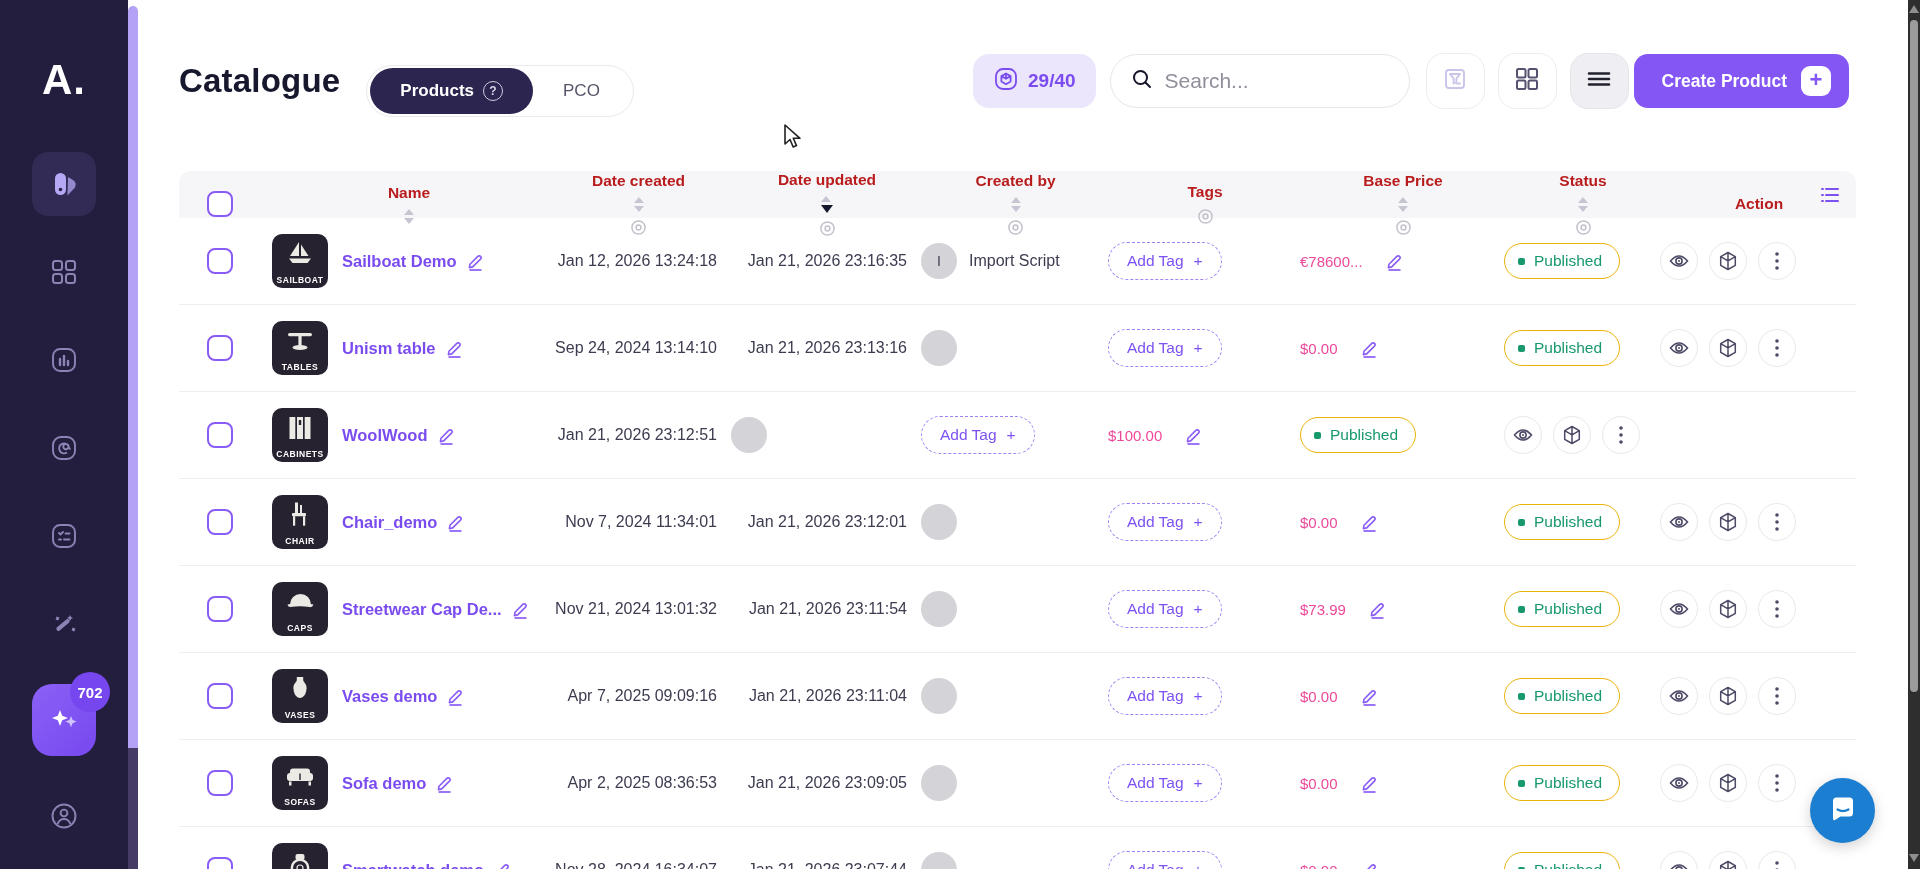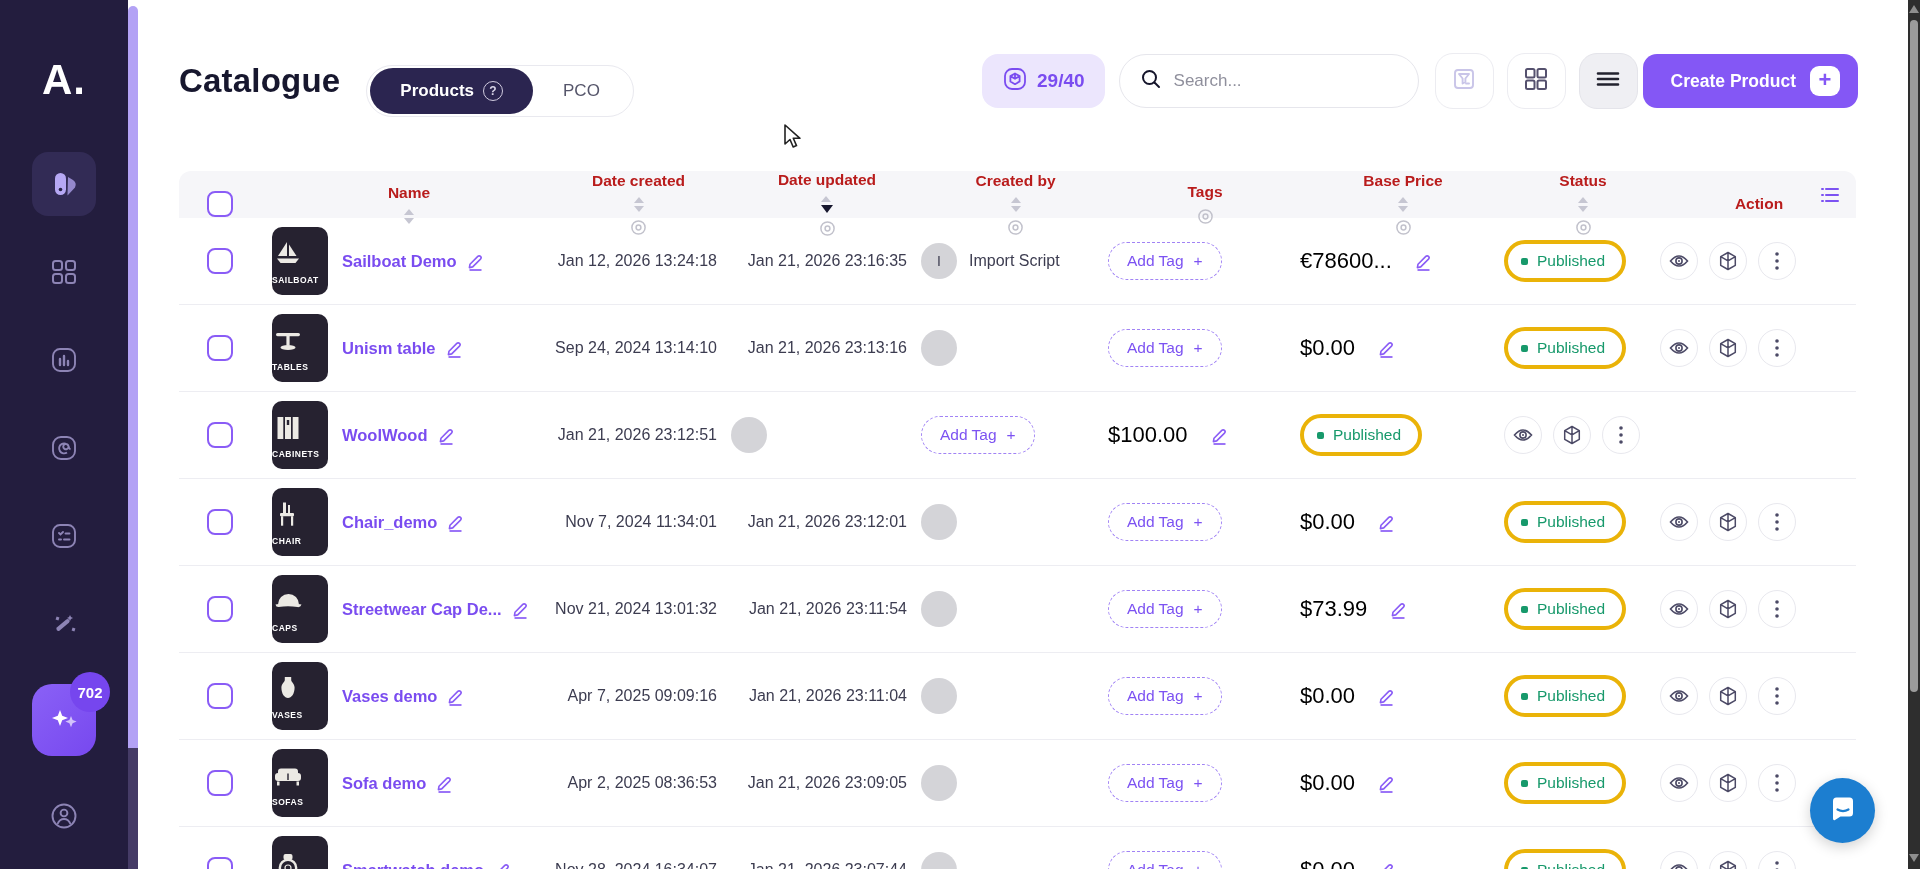--- a/index.html
+++ b/index.html
@@ -22,39 +22,39 @@
     font-size:15px; font-weight:700; border-radius:50%; width:40px; height:40px;
     display:flex; align-items:center; justify-content:center; }
 
   
   .strip { position:absolute; left:128px; top:6px; width:10px; height:742px;
     background:#b3a2f5; border-radius:6px 6px 0 0; z-index:4; }
   .strip-track { position:absolute; left:128px; top:748px; width:10px; bottom:0;
     background:#453b66; z-index:4; }
 
   
-  .main { position:absolute; left:133px; top:0; right:12px; height:869px; background:#fff;
+  .main { position:absolute; left:133px; top:0; right:21px; height:869px; background:#fff;
     border-top-left-radius:14px; z-index:3; }
 
   .topbar { position:absolute; left:46px; right:50px; top:54px; height:54px;
     display:flex; align-items:center; }
   .page-title { font-size:33px; font-weight:700; color:#17172e; letter-spacing:.2px; margin-right:26px; }
   .tabs { display:flex; align-items:center; height:52px; border:1px solid #e9e9ef;
     border-radius:26px; background:#fff; padding:3px;margin-top:20px; }
   .tab { padding:0 30px; height:46px; display:flex; align-items:center; gap:9px;
     font-size:17px; color:#55556a; cursor:pointer; border-radius:23px; white-space:nowrap; }
   .tab.active { background:#2b2550; color:#fff; font-weight:600; }
   .help-dot { width:20px; height:20px; border-radius:50%; border:1.4px solid #cfcade;
     display:inline-flex; align-items:center; justify-content:center; font-size:12px; color:#d9d5e8; }
   .spacer { flex:1; }
   .quota { display:flex; align-items:center; gap:9px; background:#ece6fd; border-radius:16px;
     height:54px; padding:0 20px; color:#7a4cf0; font-size:19px; font-weight:600; margin-right:14px; }
   .search { display:flex; align-items:center; gap:12px; width:300px; height:54px;
     border:1px solid #e6e6ec; border-radius:27px; padding:0 20px; background:#fff; margin-right:16px; }
-  .search input { border:none; outline:none; font-size:17px; color:#333; width:100%;
+  .search input { border:none; outline:none; font-size:21px; color:#333; width:100%;
     font-family:"Liberation Sans",sans-serif; }
   .search input::placeholder { color:#8f8f9c; }
   .icon-btn { width:59px; height:56px; border:1px solid #ececf1; border-radius:18px;
     background:#fff; display:flex; align-items:center; justify-content:center; cursor:pointer; margin-right:13px; }
   .icon-btn.active { background:#efeff3; border-color:#e4e4ea; }
   .create-btn { height:54px; background:#8457f5; border:none; border-radius:14px; color:#fff;
     font-size:17.5px; font-weight:600; display:flex; align-items:center; gap:14px;
     padding:0 18px 0 28px; cursor:pointer; margin-left:5px; font-family:"Liberation Sans",sans-serif; }
   .plus-box { width:30px; height:30px; background:#fff; border-radius:9px; color:#8457f5;
     font-size:22px; font-weight:600; display:flex; align-items:center; justify-content:center; padding-bottom:2px; }
@@ -74,38 +74,38 @@
   .car-dn { width:0; height:0; border-left:5px solid transparent; border-right:5px solid transparent;
     border-top:6px solid #c6c6d2; }
   .car-dn.activesort { border-top-color:#17172e; border-left-width:6px; border-right-width:6px; border-top-width:8px; }
   .cols-icon { position:absolute; right:16px; top:15px; cursor:pointer; }
 
   .row { height:87px; border-bottom:1px solid #ededf2; background:#fff; }
   .checkbox { width:26px; height:26px; border:2px solid #8a5cf6; border-radius:8px;
     background:#fff; margin-left:28px; cursor:pointer; }
   .thead .checkbox { margin-left:28px; }
   .name-cell { display:flex; align-items:center; gap:14px; }
-  .thumb { width:56px; height:68px; margin-left:7px; background:#262230; border-radius:10px;
-    display:flex; flex-direction:column; align-items:flex-start; justify-content:center; gap:1px;
+  .thumb { width:56px; height:54px; margin-left:7px; background:#262230; border-radius:10px;
+    display:flex; flex-direction:column; align-items:center; justify-content:center; gap:1px;
     cursor:pointer; flex-shrink:0; }
   .thumb-label { color:#fff; font-size:8.5px; letter-spacing:.5px; font-weight:600; }
   .prod-link { display:flex; align-items:center; gap:9px; color:#7a4cf0; font-size:16.5px;
     font-weight:600; cursor:pointer; white-space:nowrap; overflow:hidden; }
   .edit-ic { color:#8a5cf6; display:inline-flex; cursor:pointer; flex-shrink:0; }
   .cell-date { font-size:16px; color:#3c3c50; white-space:pre-line; padding-right:14px; line-height:1.45;text-align:right; }
   .created-cell { display:flex; align-items:center; gap:12px; }
   .avatar { width:36px; height:36px; border-radius:50%; background:#d4d4d8; display:flex;
     align-items:center; justify-content:center; font-size:14px; color:#3c3c50; flex-shrink:0; }
   .created-label { font-size:16px; color:#3c3c50; white-space:nowrap; }
   .addtag { display:inline-flex; align-items:center; gap:10px; border:1.5px dashed #a183f5;
     color:#7c52f2; border-radius:999px; padding:9px 18px; font-size:15.5px; cursor:pointer;
     background:#fff; white-space:nowrap; }
   .price-cell { display:flex; align-items:center; gap:22px; }
-  .price-val { font-size:22px; color:#000000; }
-  .status-badge { display:inline-flex; align-items:center; gap:9px; border:4px solid #eab308;
+  .price-val { font-size:15px; color:#ec4899; }
+  .status-badge { display:inline-flex; align-items:center; gap:9px; border:1px solid #eab308;
     color:#17996b; border-radius:999px; padding:8px 17px 8px 13px; font-size:15.5px; background:#fff; }
   .status-dot { width:7px; height:7px; border-radius:2px; background:#17996b; }
   .actions { display:flex; align-items:center; gap:11px; }
   .act-circle { width:38px; height:38px; border-radius:50%; border:1px solid #e8e8ee;
     background:#fff; display:flex; align-items:center; justify-content:center; cursor:pointer; color:#4c4a66; }
 
   
   .chat-btn { position:absolute; left:1810px; top:778px; width:65px; height:65px; border-radius:50%;
     background:#1c7ed0; display:flex; align-items:center; justify-content:center; z-index:9;
     box-shadow:0 4px 14px rgba(0,0,0,.18); cursor:pointer; }

